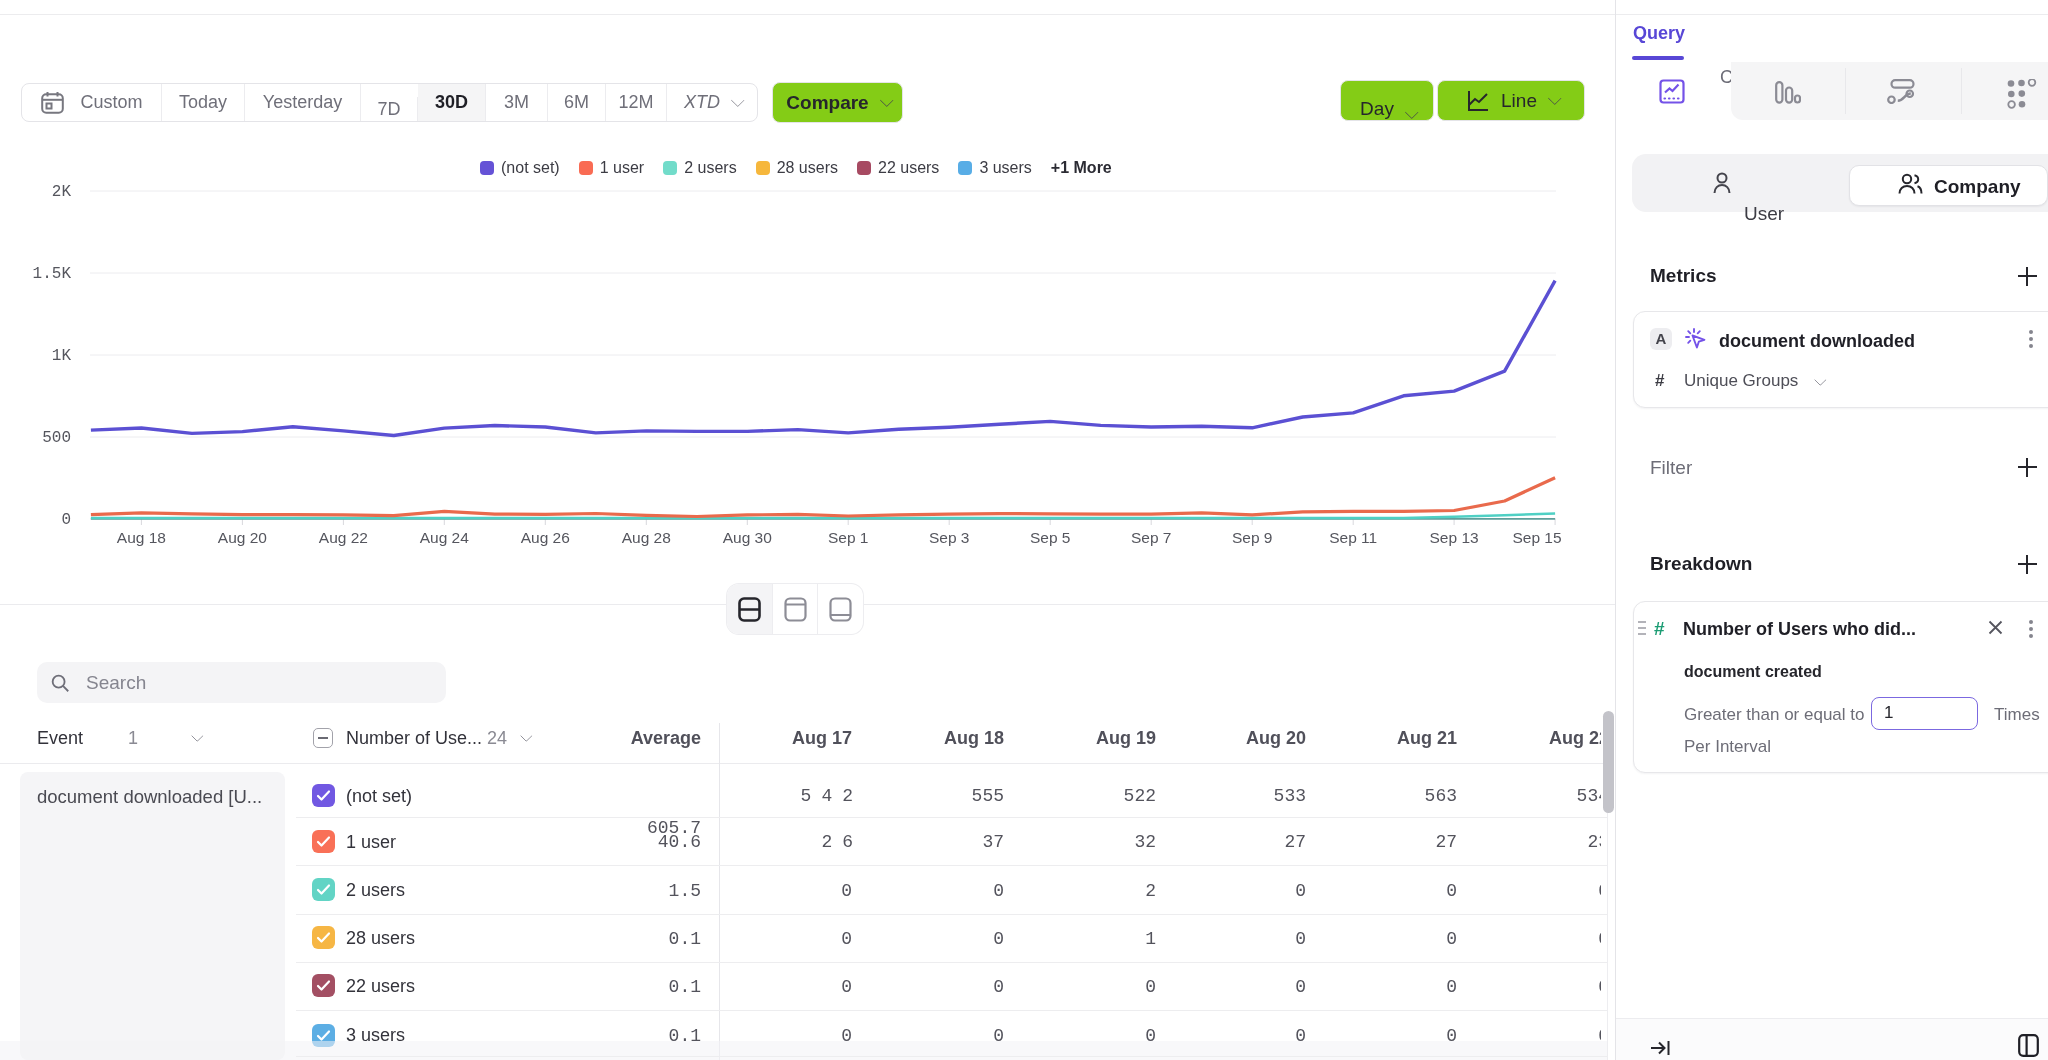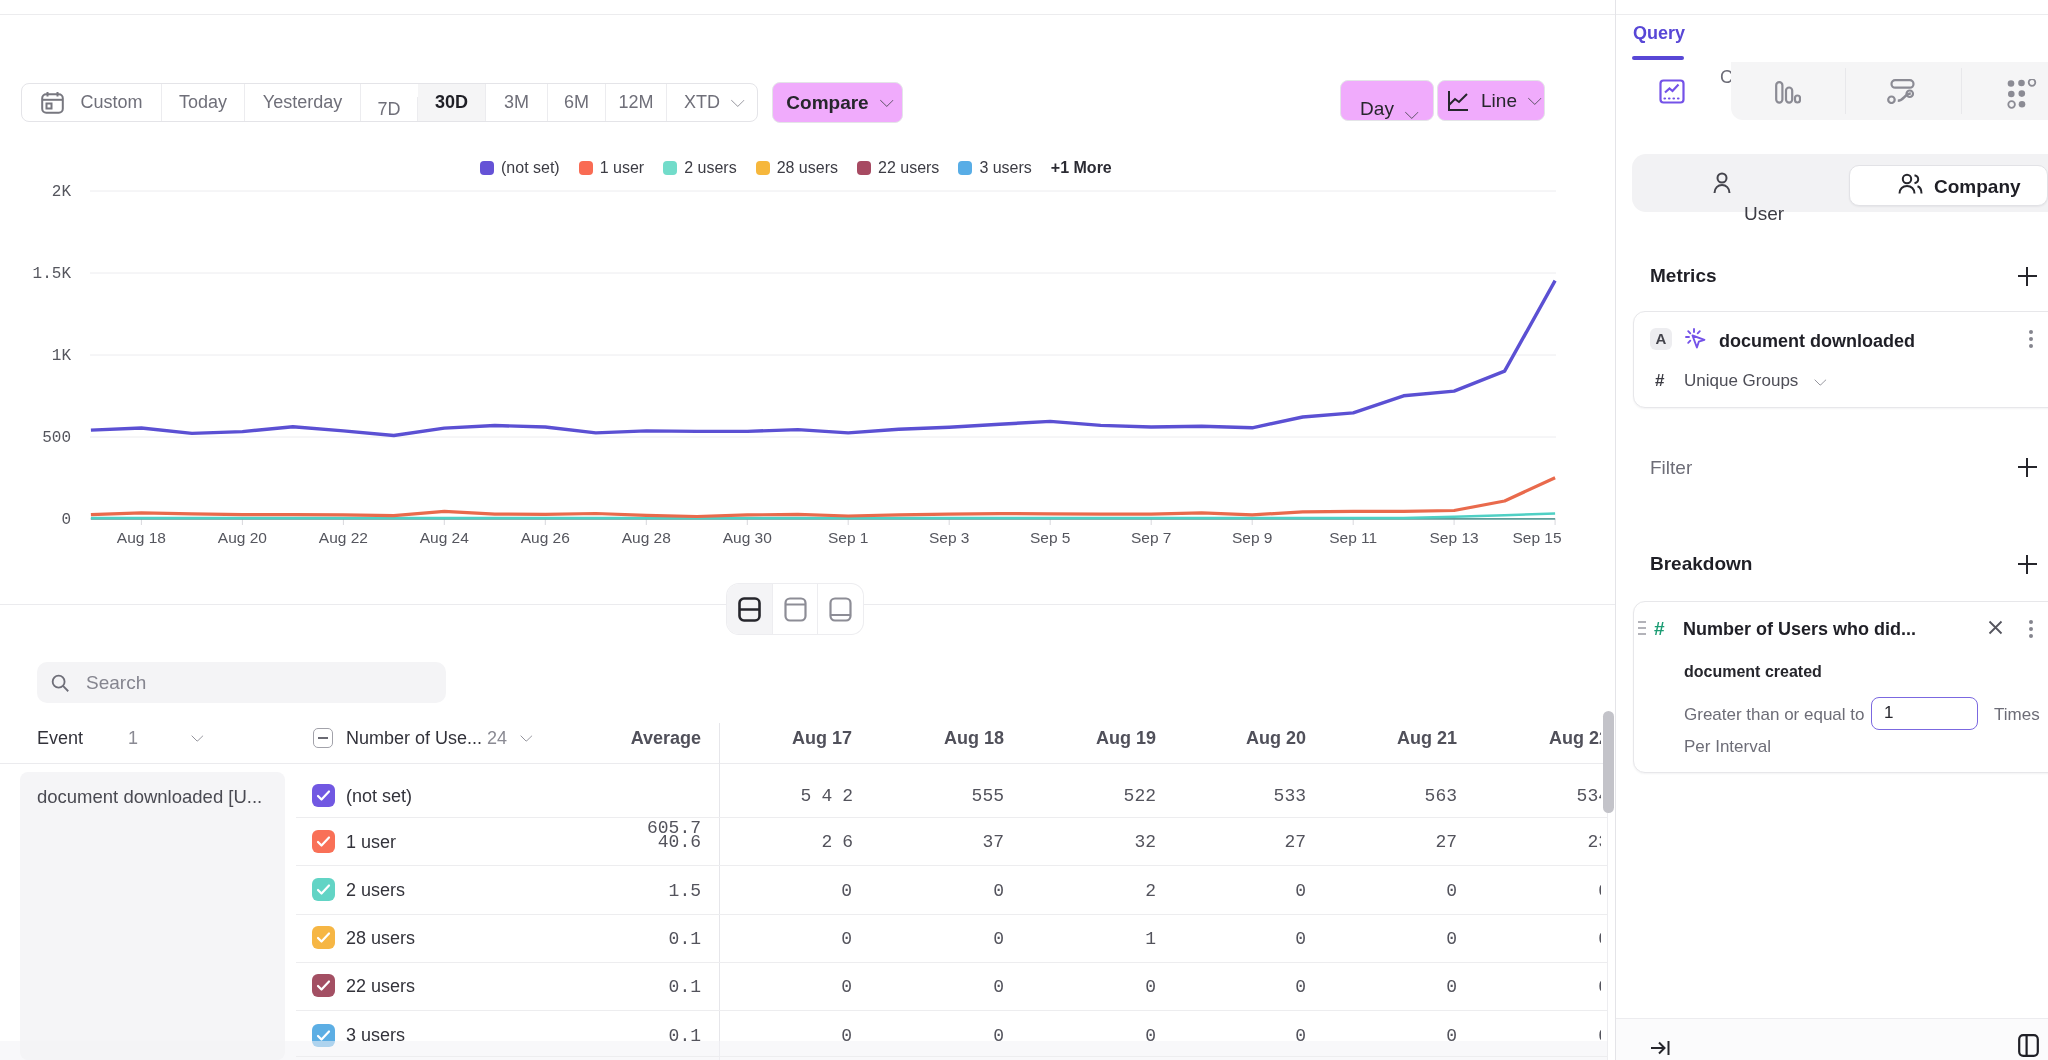--- a/index.html
+++ b/index.html
@@ -3,21 +3,21 @@
 <meta charset="utf-8">
 <style>
 html,body{margin:0;padding:0;}
 body{width:2048px;height:1060px;background:#fff;font-family:"Liberation Sans",sans-serif;overflow:hidden;position:relative;-webkit-font-smoothing:antialiased;}
 .abs{position:absolute;}
 
 .seg{position:absolute;left:21px;top:83px;height:39px;border:1px solid #e4e4e8;border-radius:8px;display:flex;background:#fff;box-sizing:border-box;}
 .seg .s{display:flex;align-items:center;justify-content:center;color:#6f6f79;font-size:18px;border-right:1px solid #ececef;box-sizing:border-box;}
 .seg .s:last-child{border-right:none;}
 .seg .sel{background:#f5f5f6;color:#1f1f26;font-weight:bold;}
-.btn{position:absolute;height:41px;border:1px solid #e4e4e8;border-radius:8px;background:#f0abfc;display:flex;align-items:center;justify-content:center;box-sizing:border-box;color:#26262c;font-size:19px;}
+.btn{position:absolute;height:41px;border:1px solid #e4e4e8;border-radius:8px;background:#84cc16;display:flex;align-items:center;justify-content:center;box-sizing:border-box;color:#26262c;font-size:19px;}
 .chev{display:inline-block;width:9px;height:9px;border-right:1.9px solid #45454e;border-bottom:1.9px solid #45454e;transform:rotate(45deg) translateY(-4px);margin-left:10px;border-radius:1px;}
 .chev.gray{border-color:#85858e;}
 
 .legend{position:absolute;left:480px;top:159px;height:18px;display:flex;align-items:center;font-size:16px;color:#3c3c44;}
 .legend .chip{width:14px;height:14px;border-radius:4px;margin-right:7px;}
 .legend span.lab{margin-right:19px;}
 .hline{position:absolute;background:#ebebee;height:1px;}
 .vline{position:absolute;background:#e6e6ea;width:1px;}
 .srch{position:absolute;left:37px;top:662px;width:409px;height:41px;background:#f4f4f6;border-radius:10px;display:flex;align-items:center;color:#85858f;font-size:19px;}
 .hdr{position:absolute;top:727px;height:22px;font-size:18px;color:#32323a;display:flex;align-items:center;}
@@ -49,25 +49,25 @@
         <rect x="6.5" y="13.5" width="5" height="5"></rect>
       </svg>
     Custom</div>
   <div class="s" style="width:83px;">Today</div>
   <div class="s" style="width:116px;">Yesterday</div>
   <div class="s" style="width:57px;margin-top:13px;">7D</div>
   <div class="s sel" style="width:68px;">30D</div>
   <div class="s" style="width:62px;">3M</div>
   <div class="s" style="width:58px;">6M</div>
   <div class="s" style="width:61px;">12M</div>
-  <div class="s" style="width:90px;">XTD<span class="chev gray"></span></div>
+  <div class="s" style="width:90px;font-style:italic;">XTD<span class="chev gray"></span></div>
 </div>
 <div class="btn" style="left:772px;top:82px;width:131px;font-weight:bold;">Compare<span class="chev"></span></div>
 <div class="btn" style="left:1340px;top:80px;width:94px;align-items:flex-end;">Day<span class="chev"></span></div>
-<div class="btn" style="left:1437px;top:80px;width:108px;">
+<div class="btn" style="left:1437px;top:80px;width:148px;">
   <svg width="26" height="26" viewBox="0 0 26 26" fill="none" stroke="#26262c" stroke-width="2" style="margin-right:10px;">
       <path d="M4 3v19h19"></path>
       <path d="M4 17l6-6 4 3 8-8"></path>
     </svg>
   Line<span class="chev"></span></div>
 
 <div class="legend">
   <div class="chip" style="background:#6552d6;"></div>
     <span class="lab">(not set)</span>
   <div class="chip" style="background:#f96b53;"></div>

